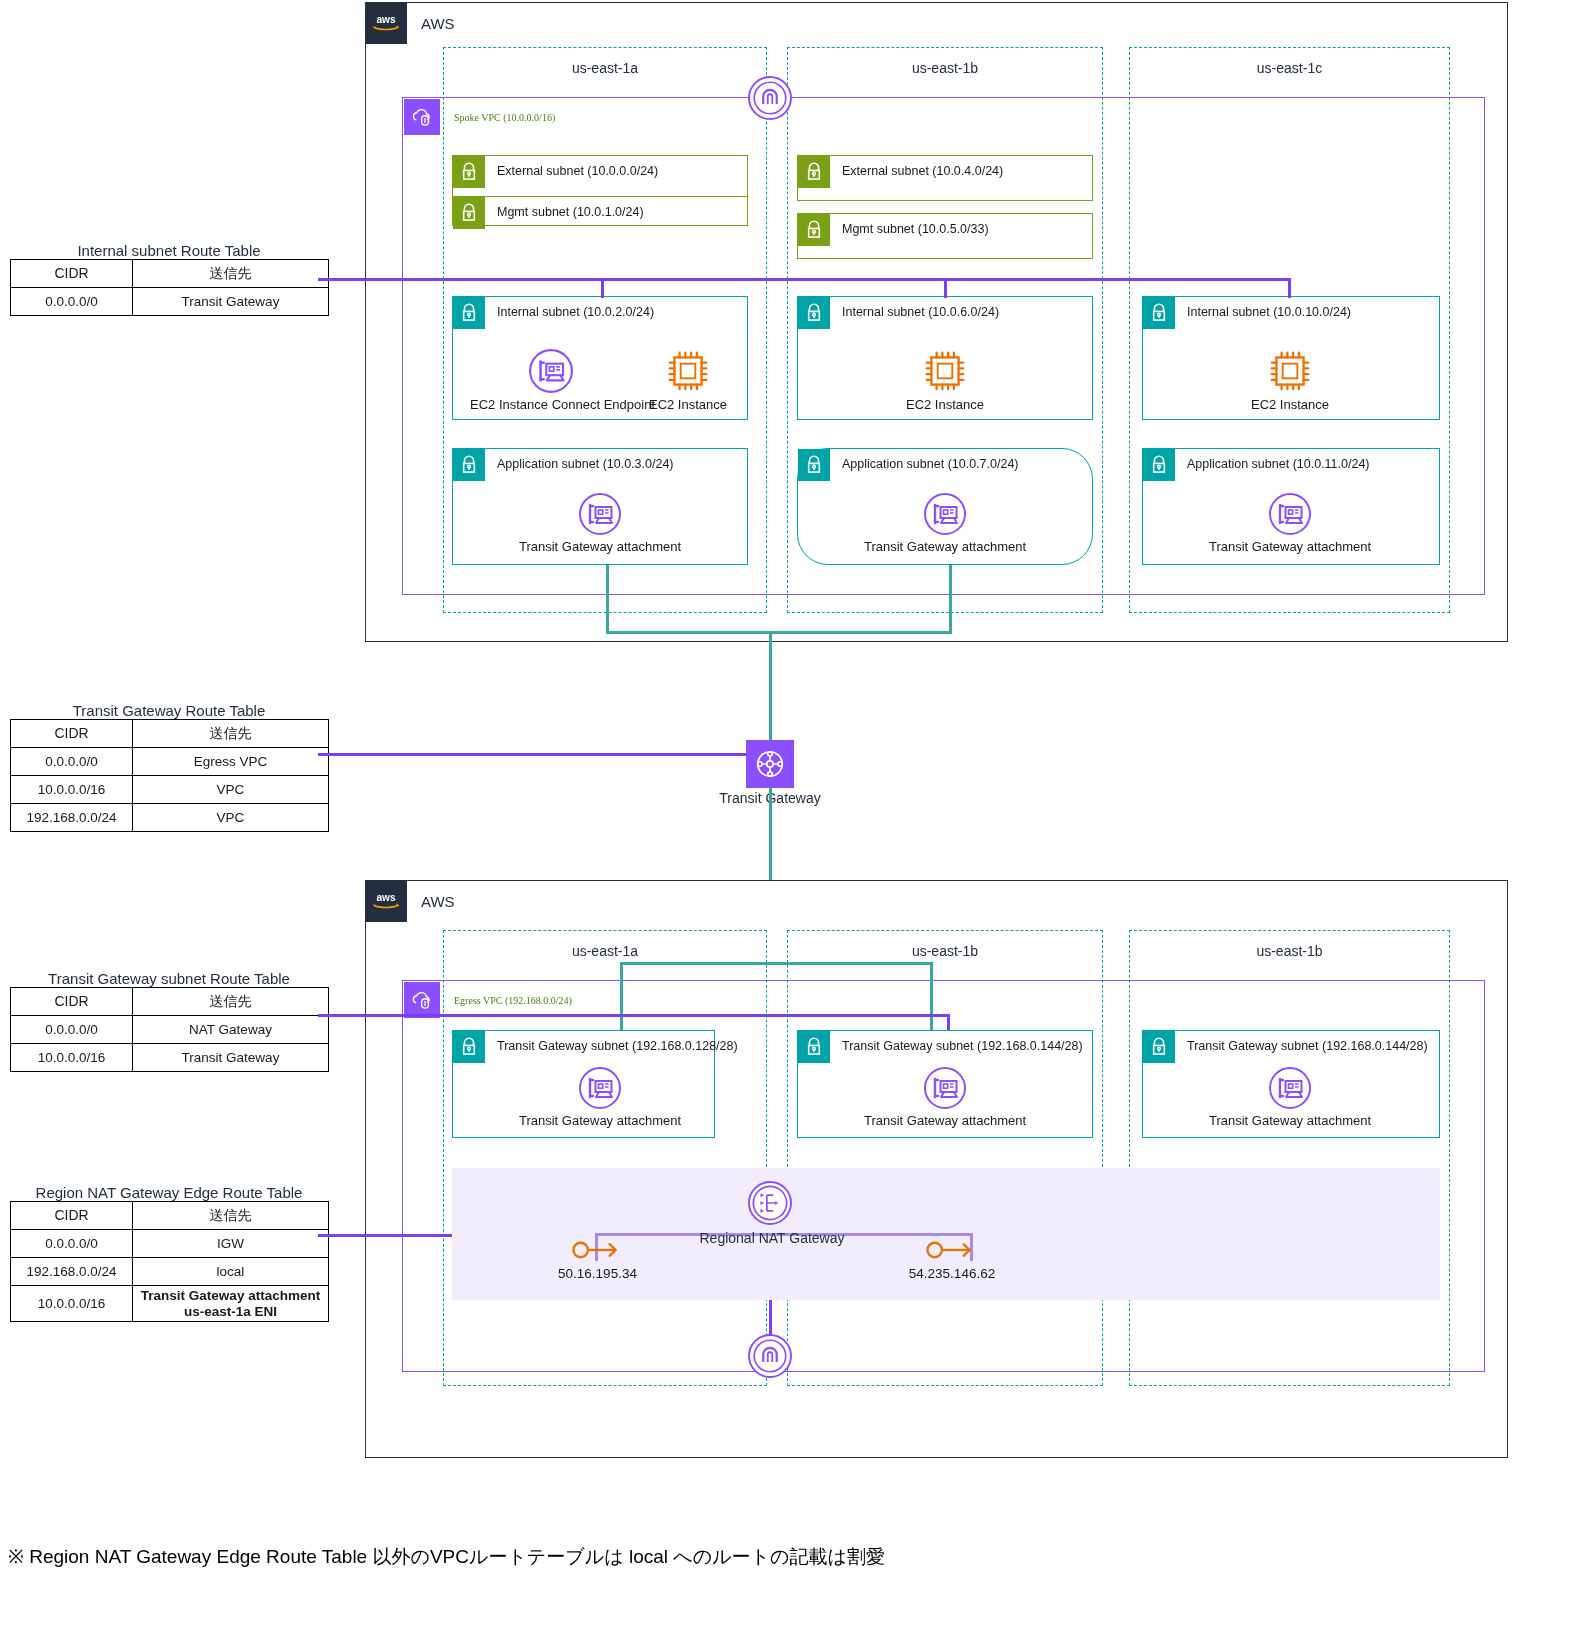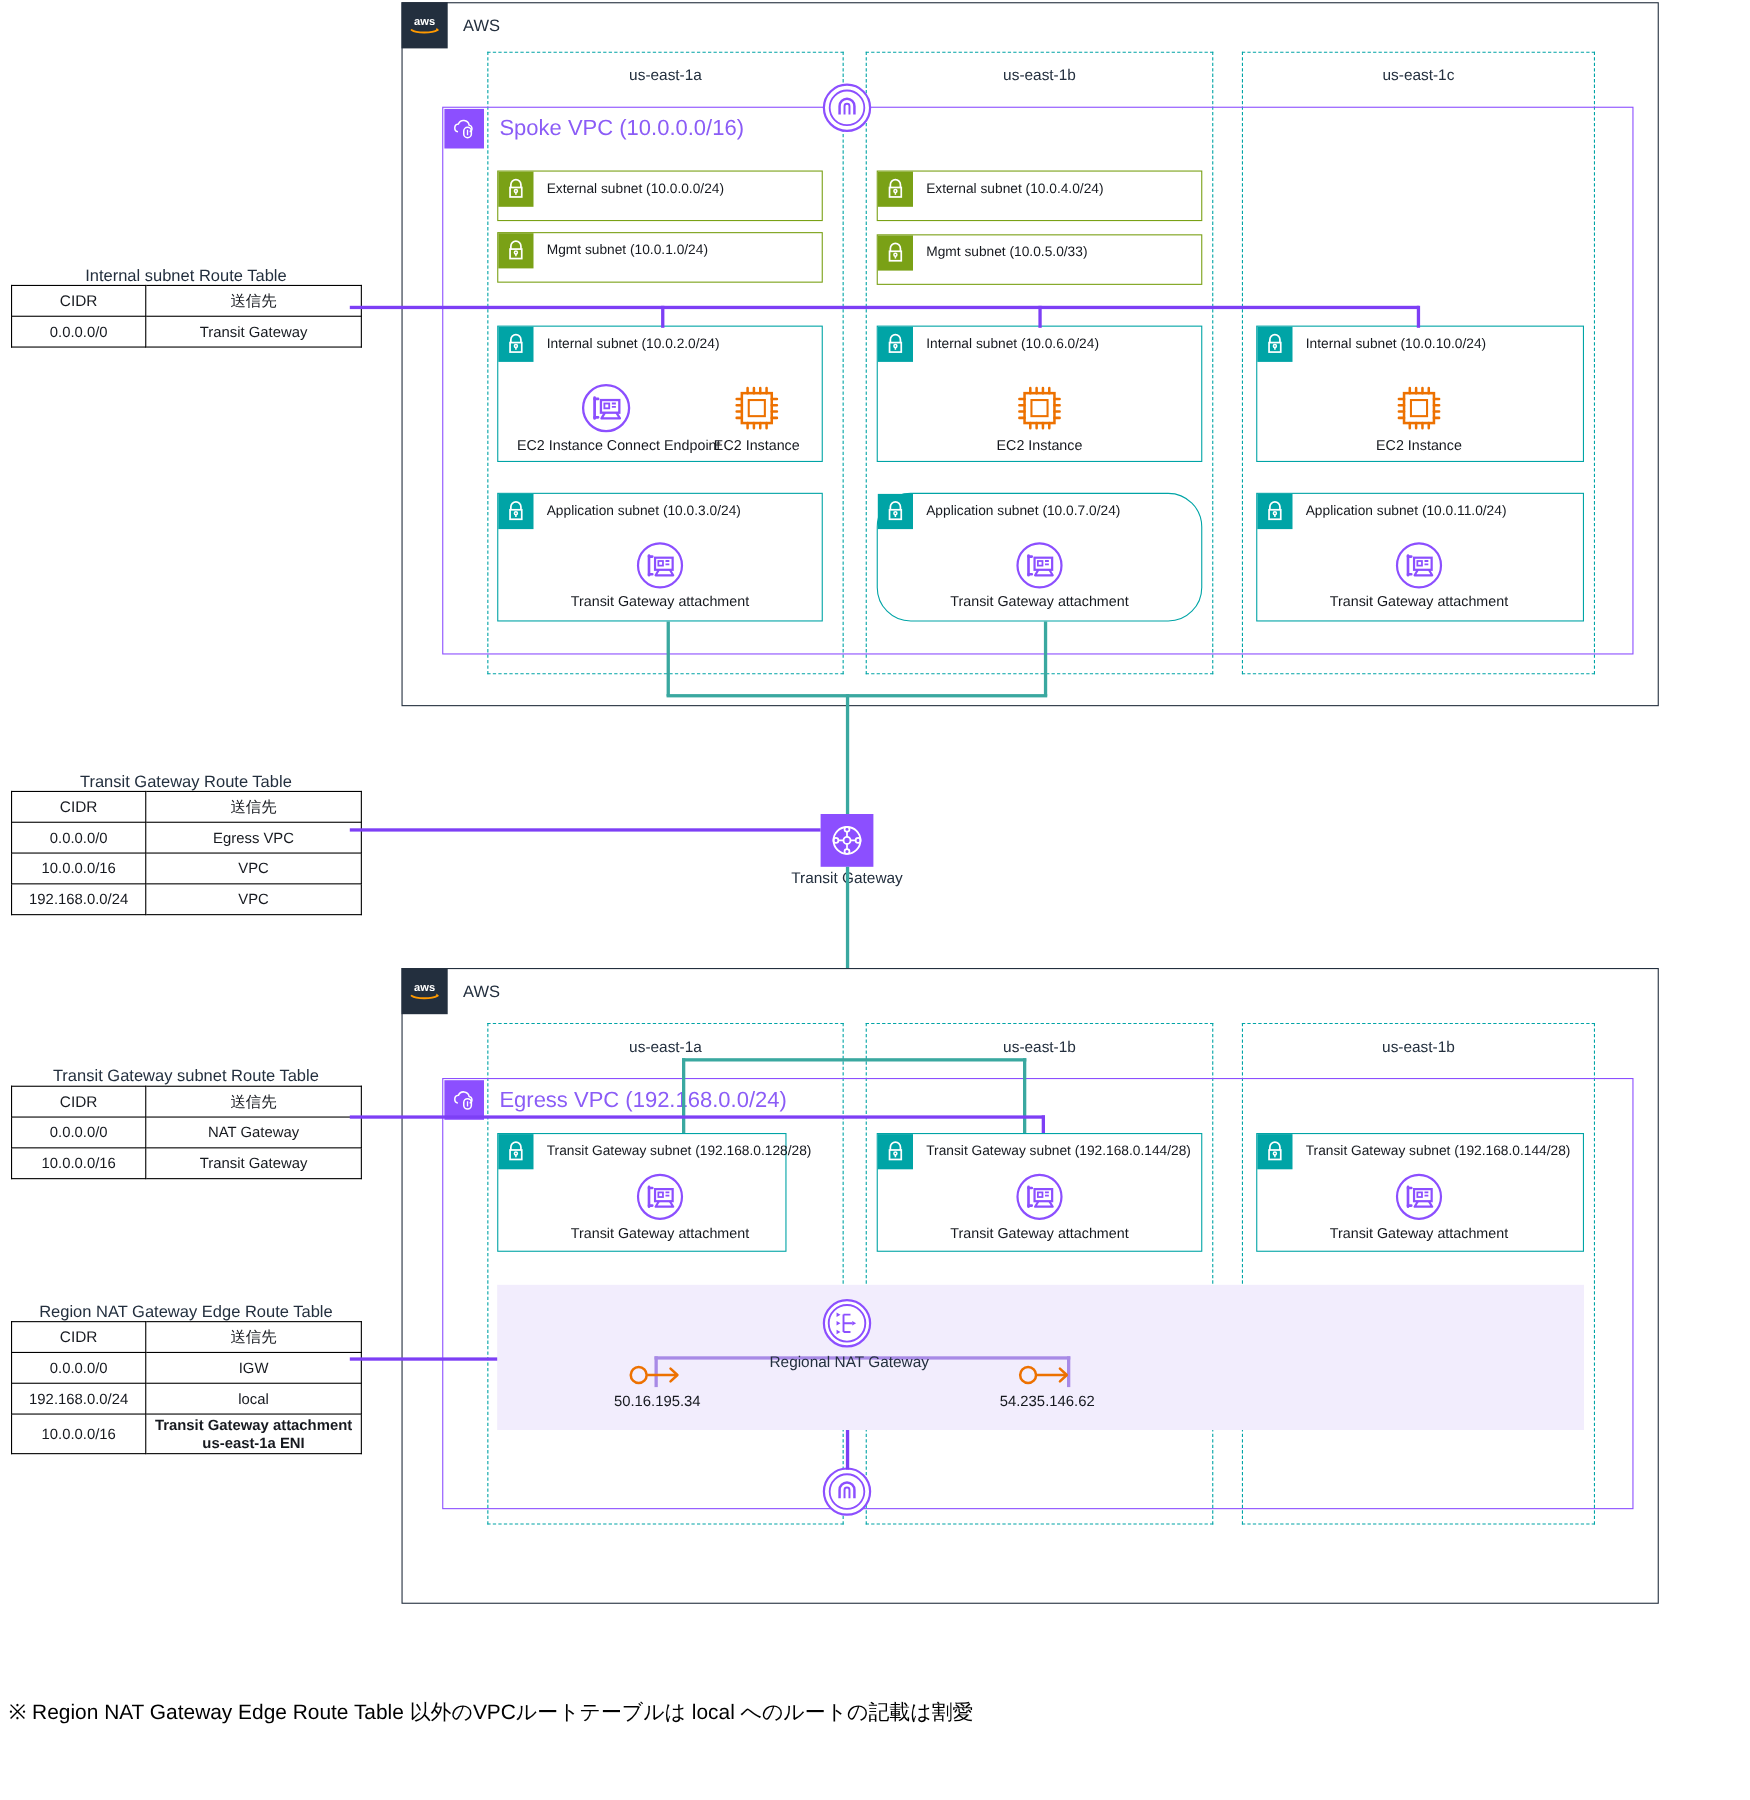--- a/index.html
+++ b/index.html
@@ -44,21 +44,21 @@
     padding-top:12px;
   }
 
   
   .vpc-frame { border:1.6px solid #8c4fff; }
   .vpc-badge {
     width:36px; height:36px; background:#8c4fff;
     display:flex; align-items:center; justify-content:center;
   }
   .vpc-head { display:flex; align-items:center; }
-  .vpc-name { font-size:20px; margin-left:14px; color:#8b5cf6; white-space:nowrap; }
+  .vpc-name { font-size:10px; margin-left:14px; color:#4d7c0f; white-space:nowrap;font-family:Liberation Serif, serif; }
 
   
   .subnet { position:absolute; background:#fff; }
   .subnet.public  { border:1.4px solid #7aa116; }
   .subnet.private { border:1.4px solid #00a4a6; }
   .sn-head { display:flex; align-items:flex-start; }
   .sn-icon {
     width:32px; height:32px; flex:none;
     display:flex; align-items:center; justify-content:center;
   }
@@ -304,21 +304,21 @@
 <div class="subnet public" style="left:452px; top:155px; width:296px; height:46px;">
   <div class="sn-head">
     <div class="sn-icon public">
         <svg width="22" height="22">
           <use href="#ic-lock"></use>
         </svg>
       </div>
     <div class="sn-label">External subnet (10.0.0.0/24)</div>
   </div>
 </div>
-<div class="subnet public" style="left:452px; top:211px; width:296px; height:46px;">
+<div class="subnet public" style="left:452px; top:196px; width:296px; height:30px;">
   <div class="sn-head">
     <div class="sn-icon public">
         <svg width="22" height="22">
           <use href="#ic-lock"></use>
         </svg>
       </div>
     <div class="sn-label">Mgmt subnet (10.0.1.0/24)</div>
   </div>
 </div>
 <div class="subnet private" style="left:452px; top:296px; width:296px; height:124px;">

